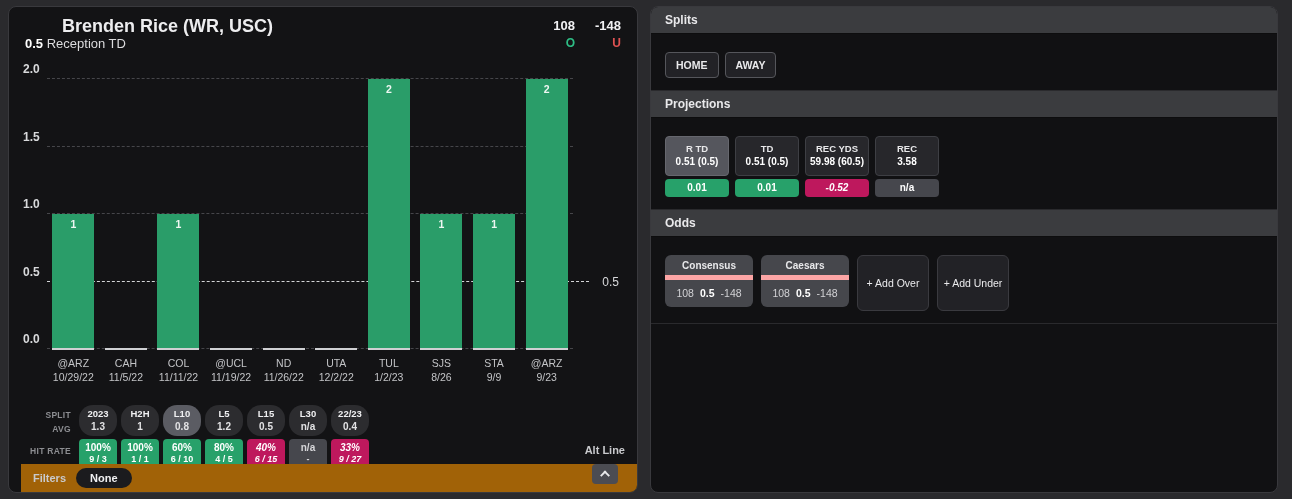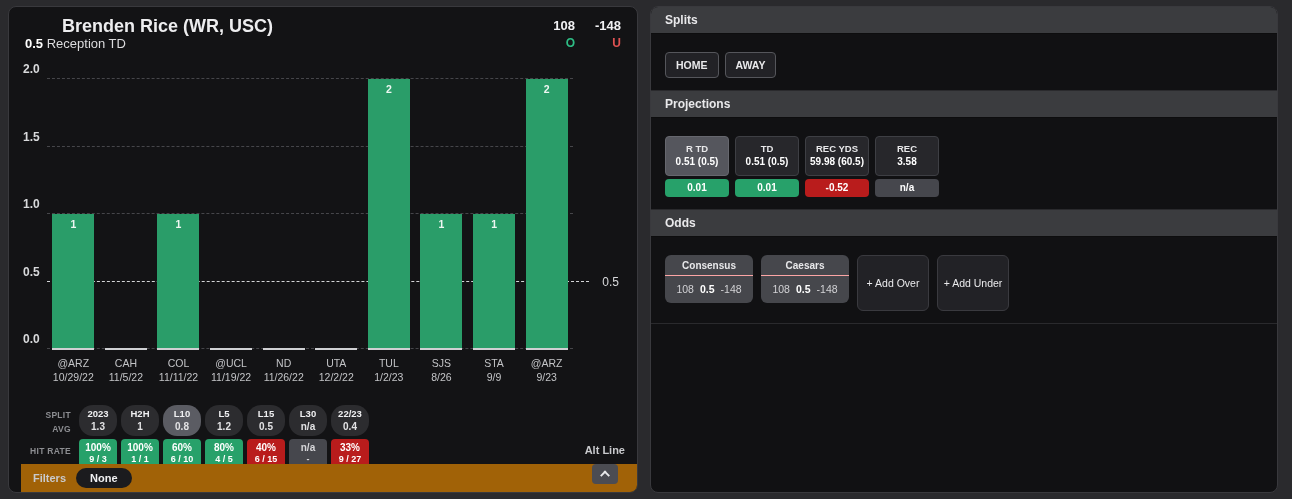--- a/index.html
+++ b/index.html
@@ -42,21 +42,21 @@
   .split-cols { display:flex; gap:4px; }
   .split-col { width:38px; display:flex; flex-direction:column; cursor:pointer; }
   .split-head { background:#2c2c2f; border-radius:14px; padding:2px 0 3px; text-align:center; }
   .split-col.selected .split-head { background:#5b5c63; }
   .split-name { font-size:9.5px; font-weight:bold; color:#f0f0f2; line-height:13px; }
   .split-avg { font-size:10px; font-weight:bold; color:#e2e2e4; line-height:13px; }
   .split-hit { margin-top:3px; border-radius:4px; padding:3px 0 4px; text-align:center; font-weight:bold; color:#ffffff; }
   .split-hit .pct { font-size:10px; line-height:12px; }
   .split-hit .frac { font-size:9px; line-height:11px; }
   .status-green { background:#27a16a; }
-  .status-red { background:#b91c1c; }
+  .status-red { background:#be185d;font-style:italic; }
   .status-gray { background:#46474d; color:#d7d7da; }
 
   
   #lp-footer { position:absolute; left:12px; right:0; bottom:0; height:28px; background:#a16207; display:flex; align-items:center; padding:0 12px; }
   .filters-label { font-size:11px; font-weight:bold; color:#c9cacd; margin-right:10px; }
   .filters-pill { background:#1b1b1e; color:#f0f0f2; font-size:11px; font-weight:bold; border:none; border-radius:12px; padding:4px 14px; cursor:pointer; }
   .footer-right { margin-left:auto; display:flex; align-items:center; gap:8px;flex-direction:column; }
   .altline-label { font-size:11px; font-weight:bold; color:#c9cacd; }
   .alt-btn { width:26px; height:20px; background:#4b4c52; border:none; border-radius:4px; cursor:pointer; position:relative; }
   .chev { position:absolute; left:50%; top:50%; width:7px; height:7px; border-left:2px solid #e9e9eb; border-top:2px solid #e9e9eb; }
@@ -73,21 +73,21 @@
   .proj-row { display:flex; gap:6px; }
   .proj-card { width:64px; display:flex; flex-direction:column; cursor:pointer; }
   .proj-top { background:#27272b; border:1px solid #3e3f44; border-radius:4px; text-align:center; padding:5px 2px 6px; }
   .proj-card.selected .proj-top { background:#55565d; border-color:#66676e; }
   .proj-stat { font-size:9.5px; font-weight:bold; color:#e8e8ea; line-height:13px; }
   .proj-val { font-size:10px; font-weight:bold; color:#ffffff; line-height:14px; }
   .proj-edge { margin-top:3px; border-radius:4px; text-align:center; font-size:10px; font-weight:bold; color:#ffffff; padding:3px 0 4px; }
 
   .odds-row { display:flex; gap:8px; align-items:stretch; }
   .book-card { background:#46474c; border-radius:6px; min-width:88px; cursor:pointer; align-self:flex-start; }
-  .book-name { text-align:center; font-size:10px; font-weight:bold; color:#e8e8ea; padding:5px 8px 4px; border-bottom:1px solid #fca5a5; }
+  .book-name { text-align:center; font-size:10px; font-weight:bold; color:#e8e8ea; padding:5px 8px 4px; border-bottom:5px solid #fca5a5; }
   .book-odds { display:flex; justify-content:center; gap:6px; padding:7px 9px 8px; font-size:10.5px; }
   .book-over, .book-under { color:#d2d2d5; }
   .book-line { color:#ffffff; font-weight:bold; }
   .add-card { background:#222226; border:1px solid #3a3a3f; border-radius:6px; width:72px; height:56px; display:flex; align-items:center; justify-content:center; font-size:10.5px; color:#eaeaec; cursor:pointer; }
 </style>
 </head>
 <body>
 
 <div class="panel" id="left-panel">
 

